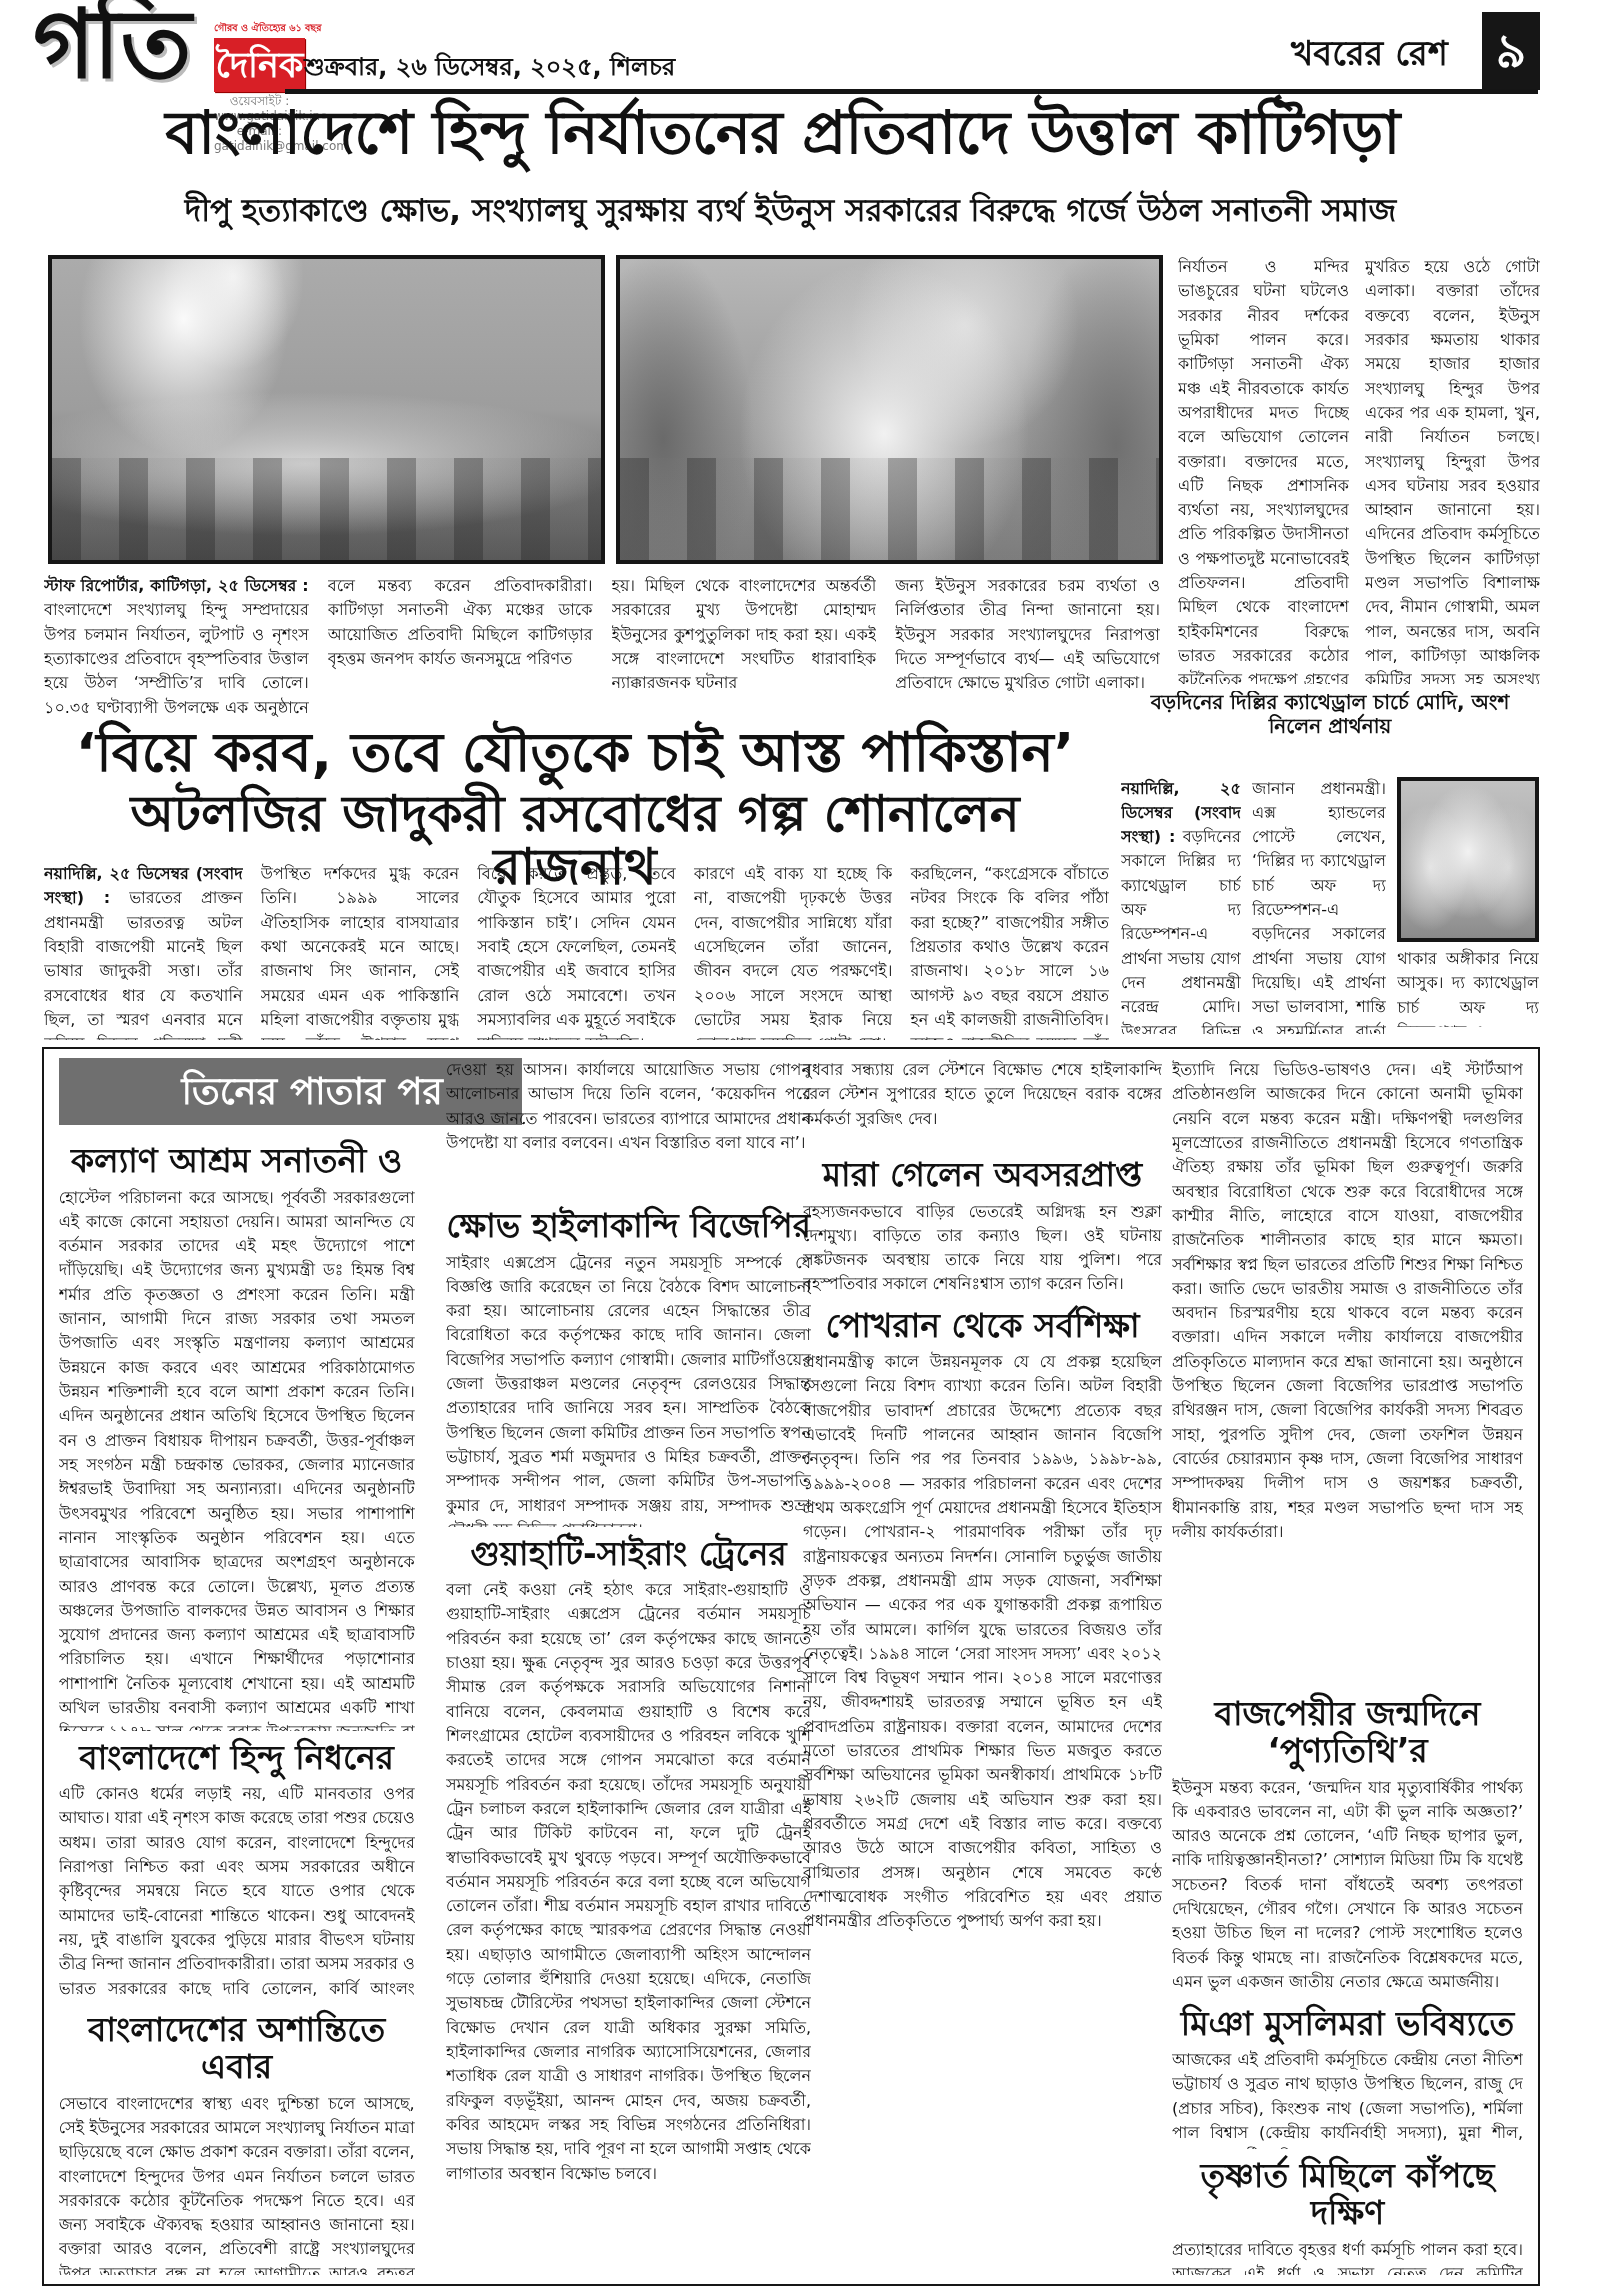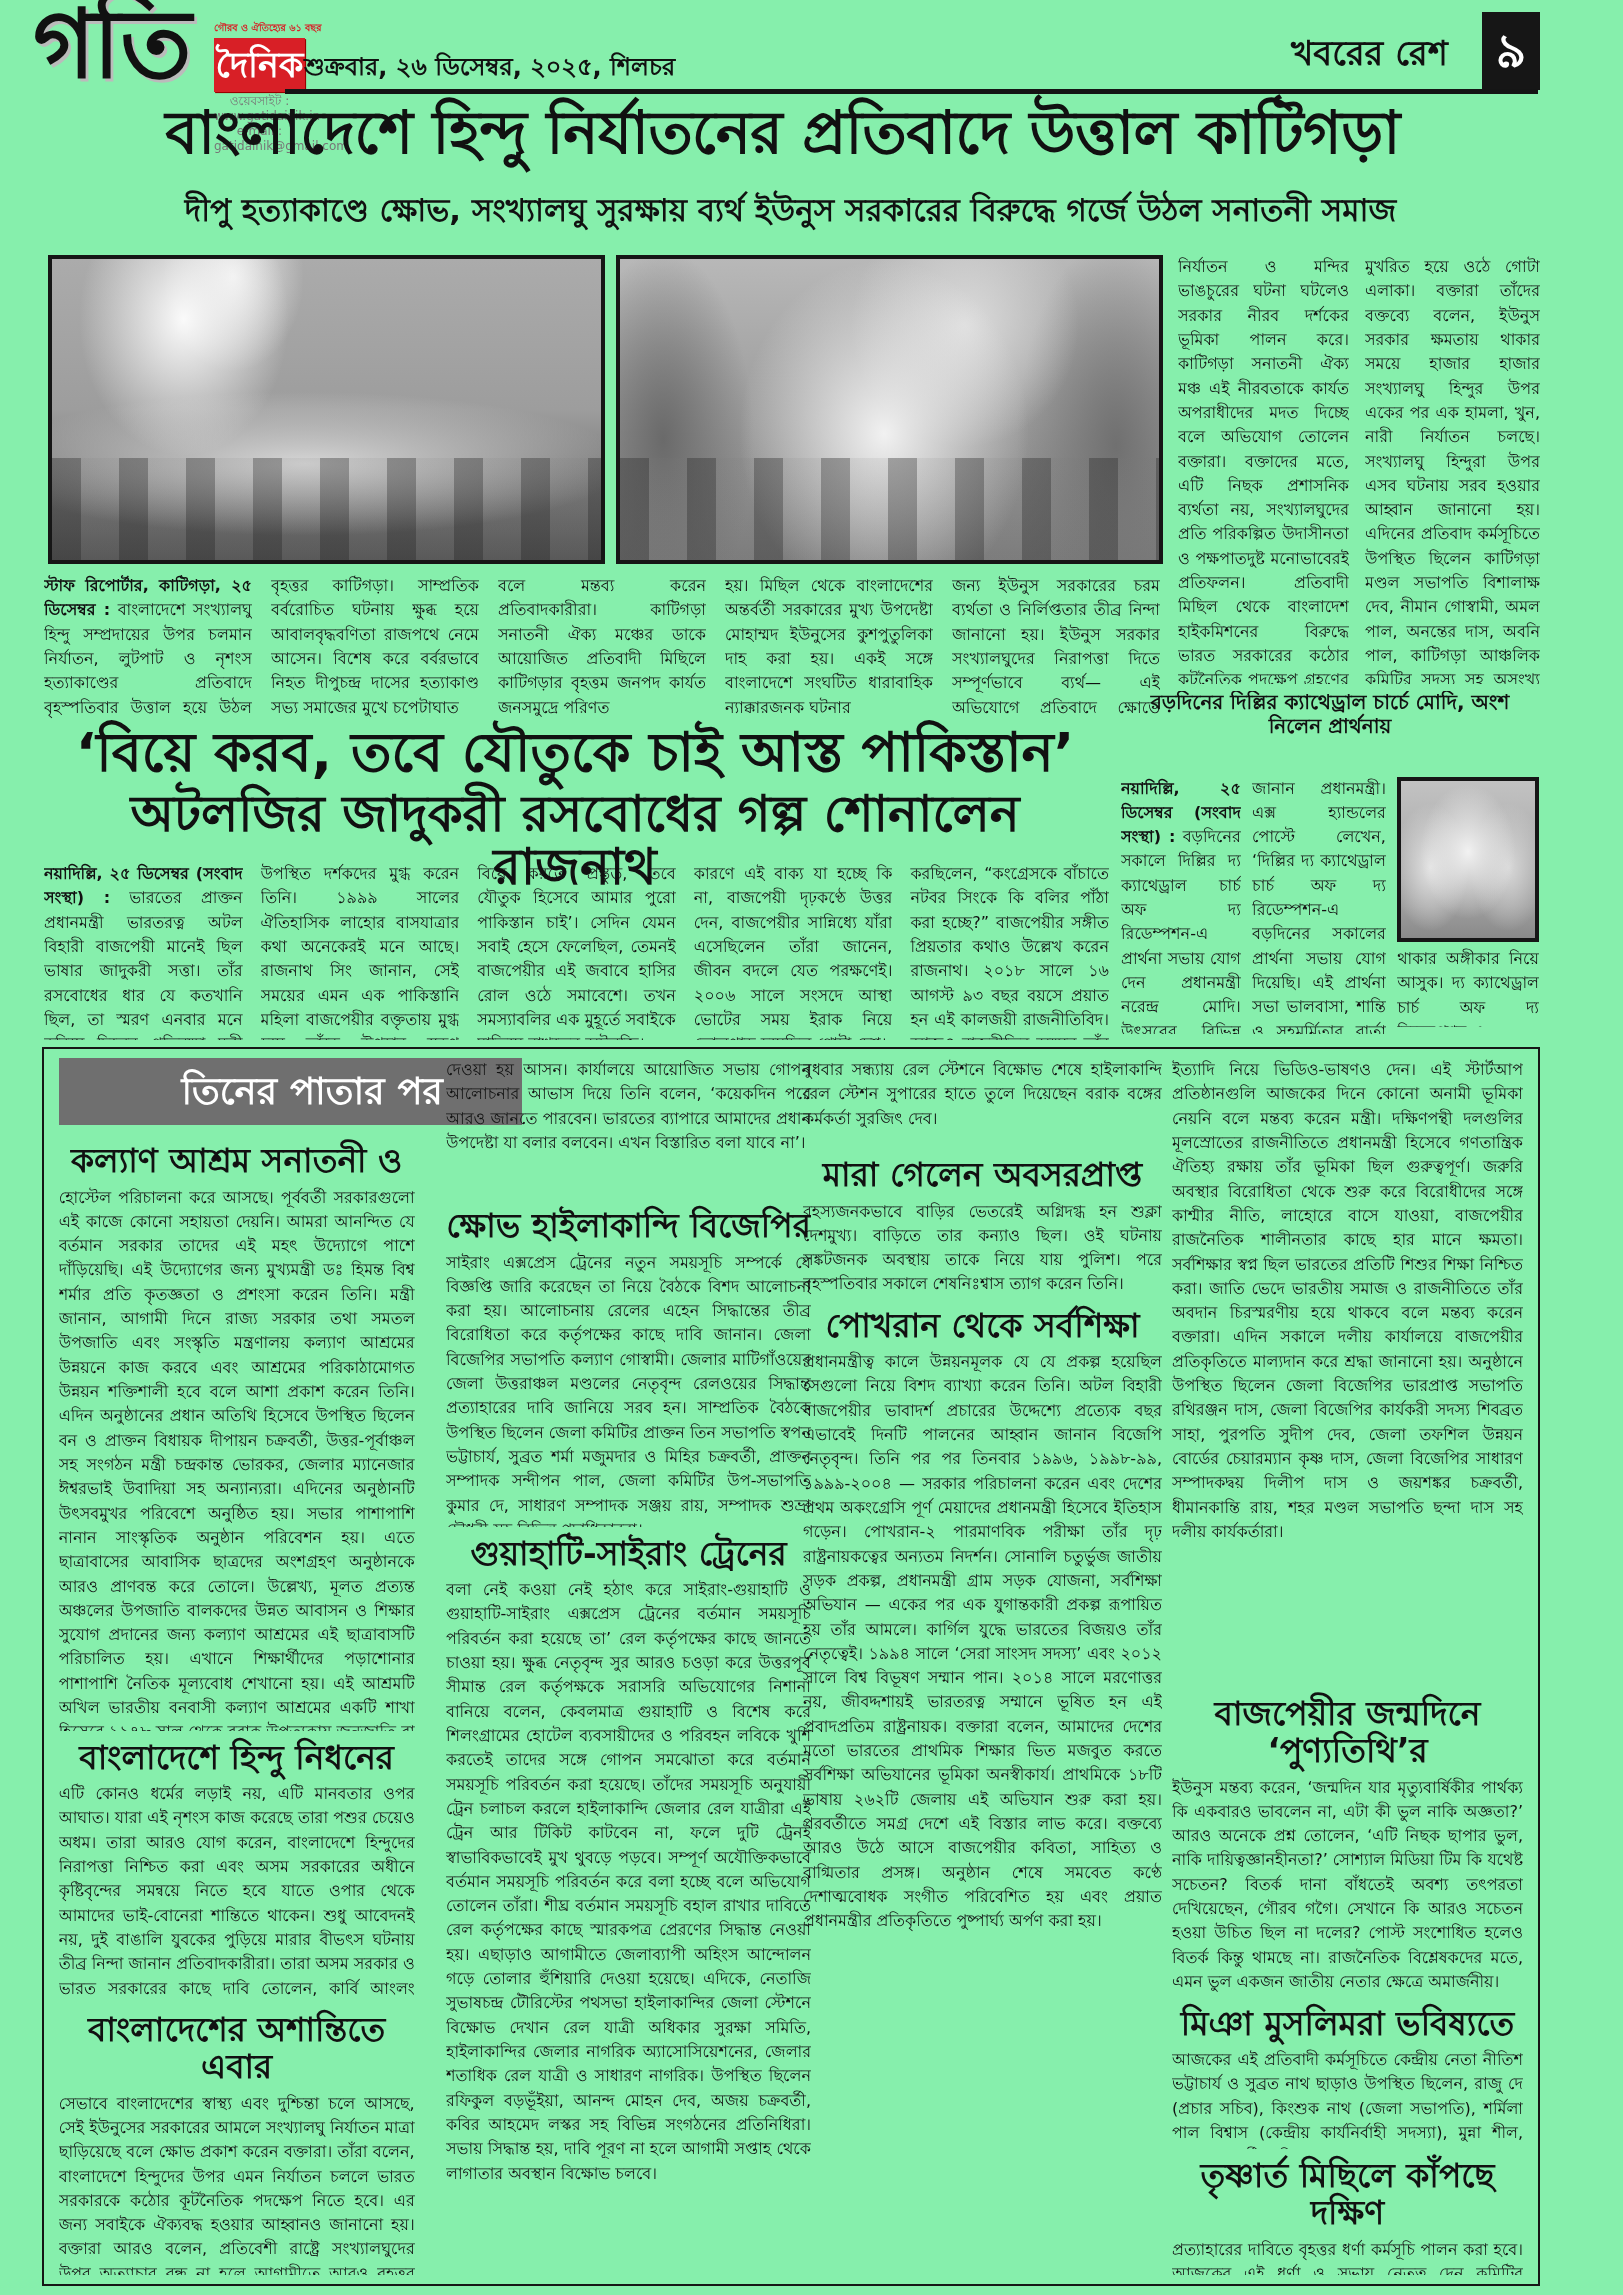--- a/index.html
+++ b/index.html
@@ -1,16 +1,16 @@
 <!DOCTYPE html>
 <html style="font-size:9px"><head>
 <meta charset="utf-8">
 <style>
   html,body{margin:0;padding:0;background:#e8e8e8;}
-  .page{position:relative;width:1624px;height:2295px;background:#86efac;
+  .page{position:relative;width:1624px;height:2295px;background:#ffffff;
         font-family:"DejaVu Sans",sans-serif;color:#111;overflow:hidden;}
   
   .logo-goti{position:absolute;left:33px;top:-3.4px;font-size:95px;font-weight:900;
              letter-spacing:-2.3px;text-shadow:2.8px 2.8px 0 #bbb;line-height:1;}
   .logo-block{position:absolute;left:214px;top:21.4px;width:91px;text-align:center;}
   .logo-tagline{font-size:9.6px;font-weight:bold;color:#d81f26;white-space:nowrap;}
   .logo-dainik{margin-top:1.7px;background:#d81f26;color:#fff;font-size:35px;font-weight:900;
                line-height:54px;height:54px;box-shadow:1.1px 1.1px 0 #900;}
   .logo-contact{margin-top:2.3px;font-size:12px;color:#777;line-height:1.25;}
   .dateline{position:absolute;left:304px;top:48px;font-size:24px;font-weight:bold;}
@@ -107,21 +107,20 @@
   <div class="photo photo-2"></div>
 
   <div class="news-text lead-right-a">নির্যাতন ও মন্দির ভাঙচুরের ঘটনা ঘটলেও সরকার নীরব দর্শকের ভূমিকা পালন করে। কাটিগড়া সনাতনী ঐক্য মঞ্চ এই নীরবতাকে কার্যত অপরাধীদের মদত দিচ্ছে বলে অভিযোগ তোলেন বক্তারা। বক্তাদের মতে, এটি নিছক প্রশাসনিক ব্যর্থতা নয়, সংখ্যালঘুদের প্রতি পরিকল্পিত উদাসীনতা ও পক্ষপাতদুষ্ট মনোভাবেরই প্রতিফলন। প্রতিবাদী মিছিল থেকে বাংলাদেশ হাইকমিশনের বিরুদ্ধে ভারত সরকারের কঠোর কূটনৈতিক পদক্ষেপ গ্রহণের জোরালো দাবি জানানো হয়। পাশাপাশি বাংলাদেশে সংখ্যালঘু নির্যাতনের মতো দুটি আদর্শ রাখার বক্তব্য তুলে ধরা হয়।</div>
   <div class="news-text lead-right-b">মুখরিত হয়ে ওঠে গোটা এলাকা। বক্তারা তাঁদের বক্তব্যে বলেন, ইউনুস সরকার ক্ষমতায় থাকার সময়ে হাজার হাজার সংখ্যালঘু হিন্দুর উপর একের পর এক হামলা, খুন, নারী নির্যাতন চলছে। সংখ্যালঘু হিন্দুরা উপর এসব ঘটনায় সরব হওয়ার আহ্বান জানানো হয়। এদিনের প্রতিবাদ কর্মসূচিতে উপস্থিত ছিলেন কাটিগড়া মণ্ডল সভাপতি বিশালাক্ষ দেব, নীমান গোস্বামী, অমল পাল, অনন্তের দাস, অবনি পাল, কাটিগড়া আঞ্চলিক কমিটির সদস্য সহ অসংখ্য ধর্মপ্রাণ সনাতনী। শক্তিশূন্যতায় কর্মসূচি সম্পন্ন হলেও অংশগ্রহণকারীদের ক্ষোভ, প্রতিবাদ ও প্রতিরোধের দৃঢ় সংকল্প ছিল লক্ষণীয়।</div>
 
   <div class="lead-bottom">
     <div class="news-text">
       <span class="byline">স্টাফ রিপোর্টার, কাটিগড়া, ২৫ ডিসেম্বর :</span>
       <span>বাংলাদেশে সংখ্যালঘু হিন্দু সম্প্রদায়ের উপর চলমান নির্যাতন, লুটপাট ও নৃশংস হত্যাকাণ্ডের প্রতিবাদে বৃহস্পতিবার উত্তাল হয়ে উঠল ‘সম্প্রীতি’র দাবি তোলে। ১০.৩৫ ঘণ্টাব্যাপী উপলক্ষে এক অনুষ্ঠানে আন্তরিকতার সঙ্গে বন্ধ রাখা হয়।</span>
     </div>
-    <div class="news-text">বৃহত্তর কাটিগড়া। সাম্প্রতিক বর্বরোচিত ঘটনায় ক্ষুব্ধ হয়ে আবালবৃদ্ধবণিতা রাজপথে নেমে আসেন। বিশেষ করে বর্বরভাবে নিহত দীপুচন্দ্র দাসের হত্যাকাণ্ড সভ্য সমাজের মুখে চপেটাঘাত</div>
     <div class="news-text">বলে মন্তব্য করেন প্রতিবাদকারীরা। কাটিগড়া সনাতনী ঐক্য মঞ্চের ডাকে আয়োজিত প্রতিবাদী মিছিলে কাটিগড়ার বৃহত্তম জনপদ কার্যত জনসমুদ্রে পরিণত</div>
     <div class="news-text">হয়। মিছিল থেকে বাংলাদেশের অন্তর্বর্তী সরকারের মুখ্য উপদেষ্টা মোহাম্মদ ইউনুসের কুশপুতুলিকা দাহ করা হয়। একই সঙ্গে বাংলাদেশে সংঘটিত ধারাবাহিক ন্যাক্কারজনক ঘটনার</div>
     <div class="news-text">জন্য ইউনুস সরকারের চরম ব্যর্থতা ও নির্লিপ্ততার তীব্র নিন্দা জানানো হয়। ইউনুস সরকার সংখ্যালঘুদের নিরাপত্তা দিতে সম্পূর্ণভাবে ব্যর্থ— এই অভিযোগে প্রতিবাদে ক্ষোভে মুখরিত গোটা এলাকা।</div>
   </div>
 
   <div class="raj-h1">‘বিয়ে করব, তবে যৌতুকে চাই আস্ত পাকিস্তান’</div>
   <div class="raj-h2">অটলজির জাদুকরী রসবোধের গল্প শোনালেন রাজনাথ</div>
   <div class="raj-body">
     <div class="news-text">
       <span class="byline">নয়াদিল্লি, ২৫ ডিসেম্বর (সংবাদ সংস্থা) :</span>

